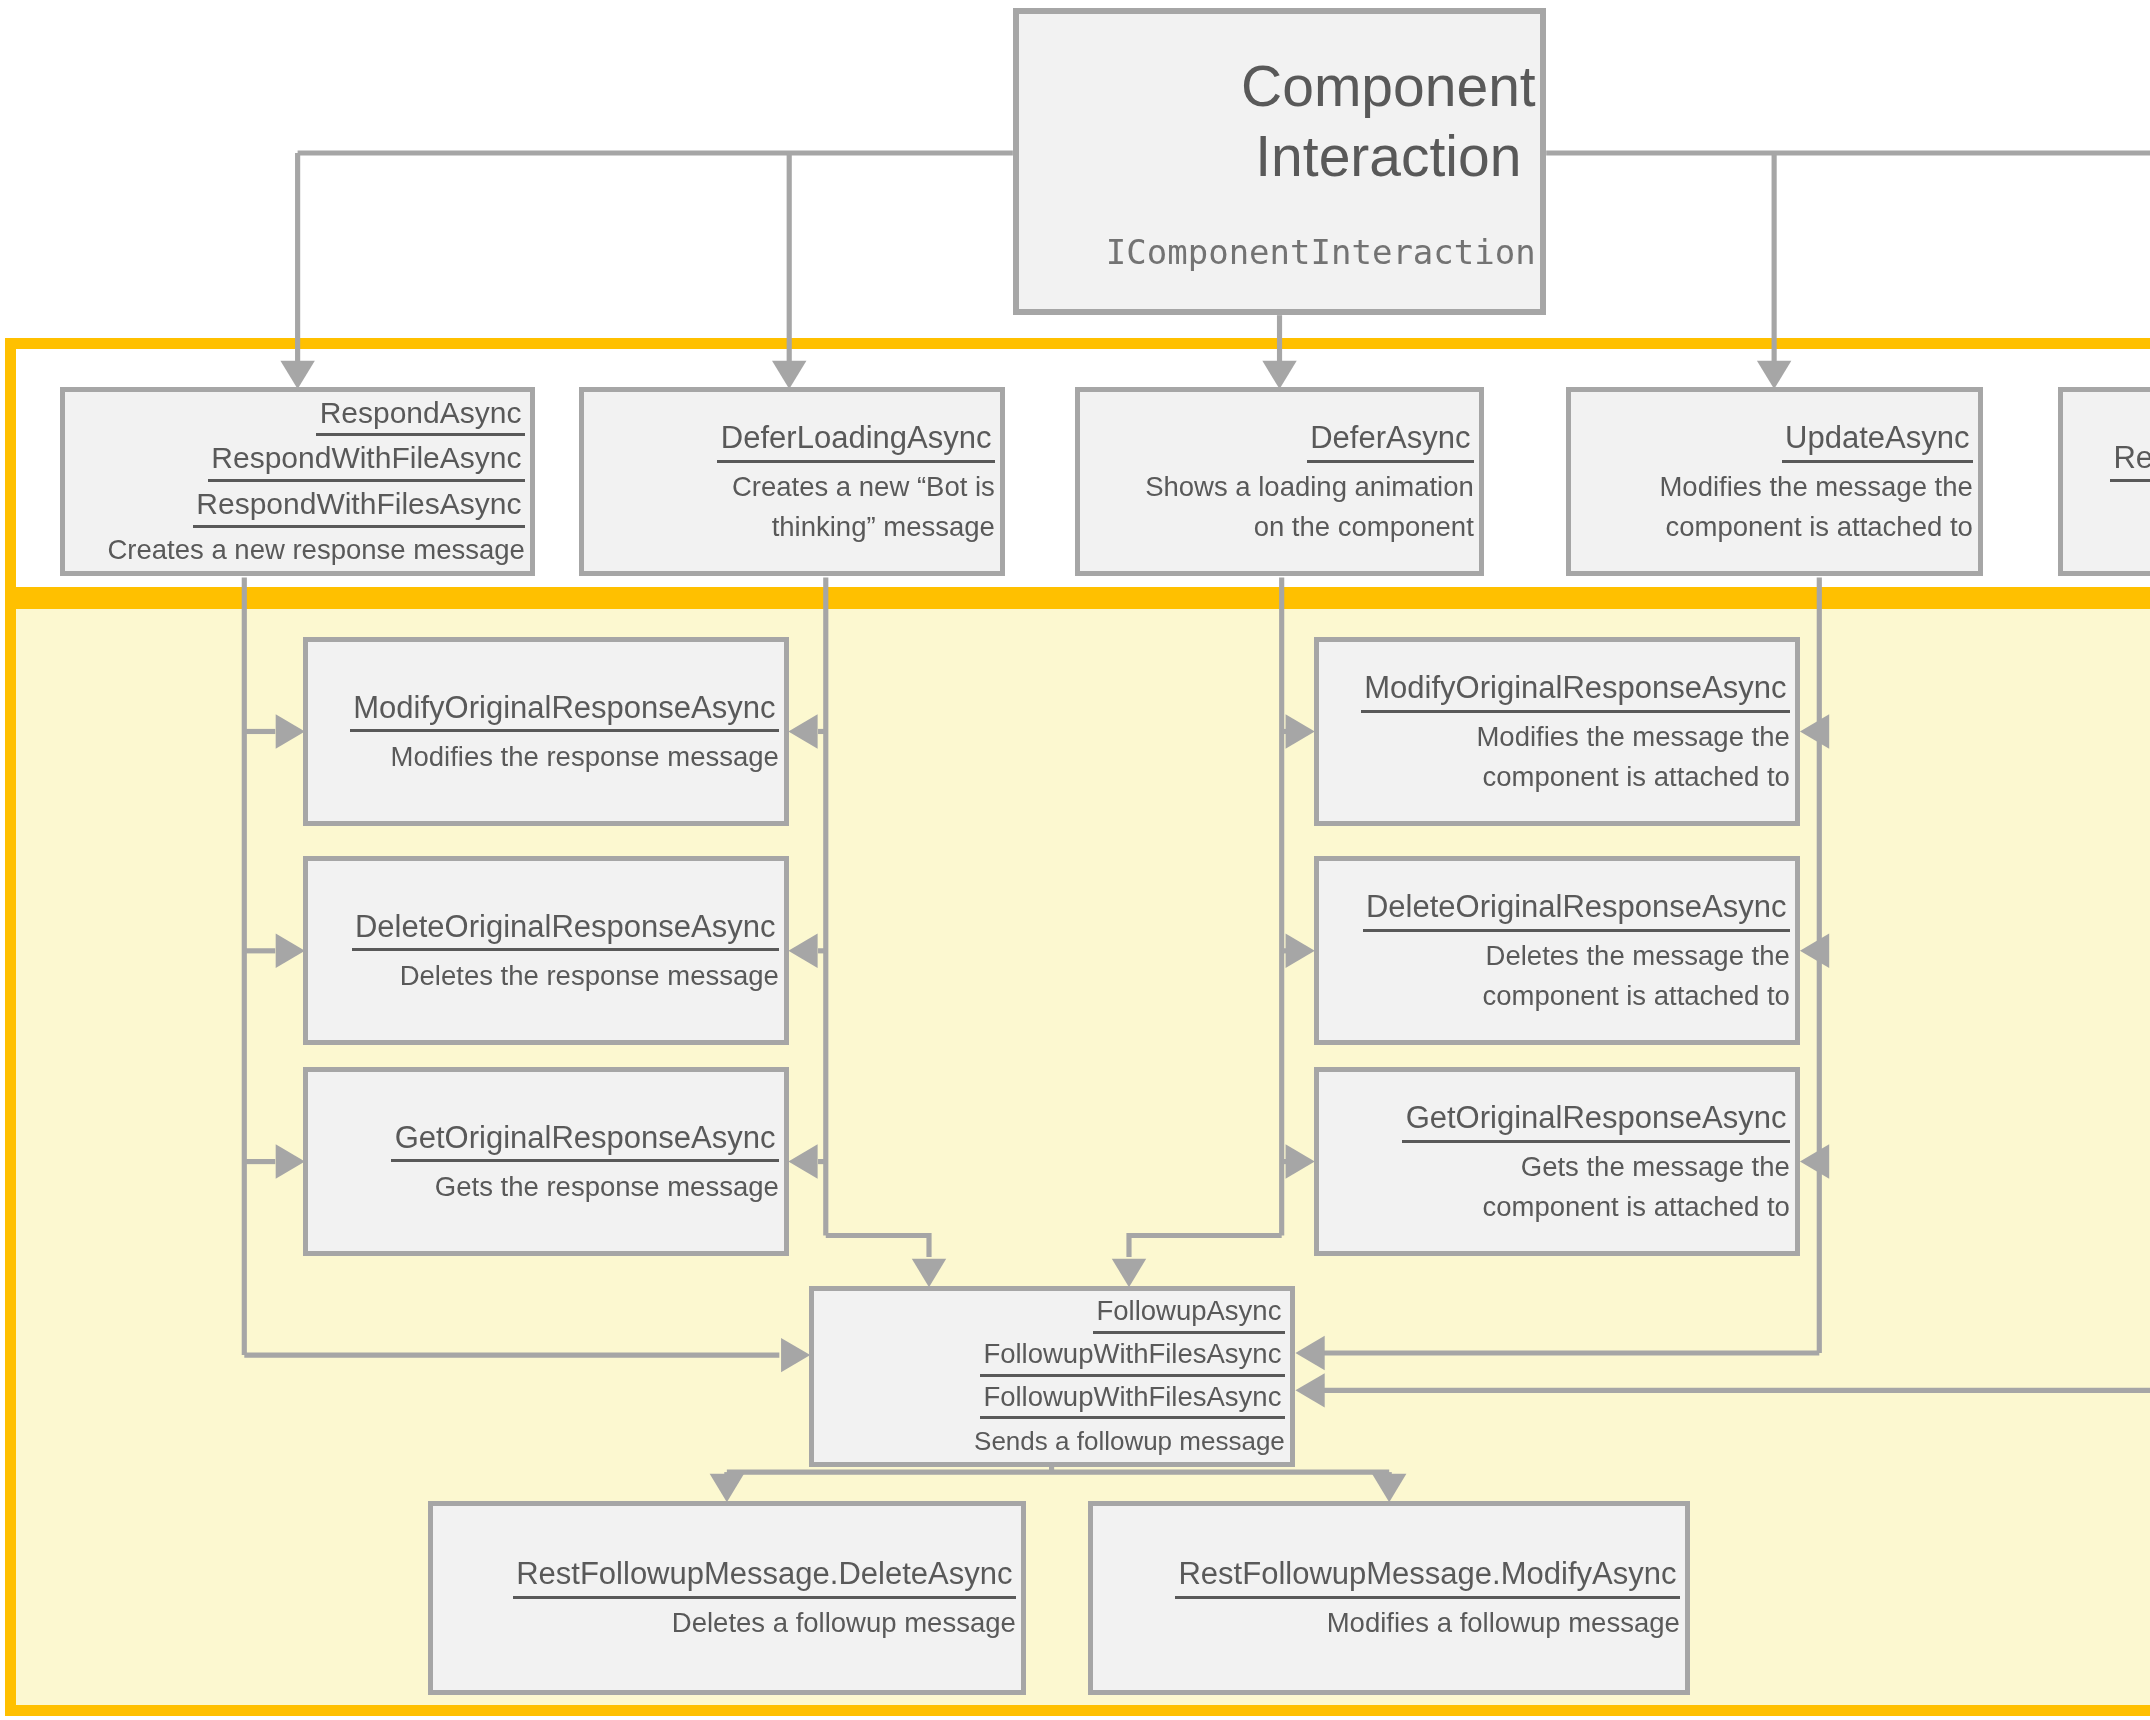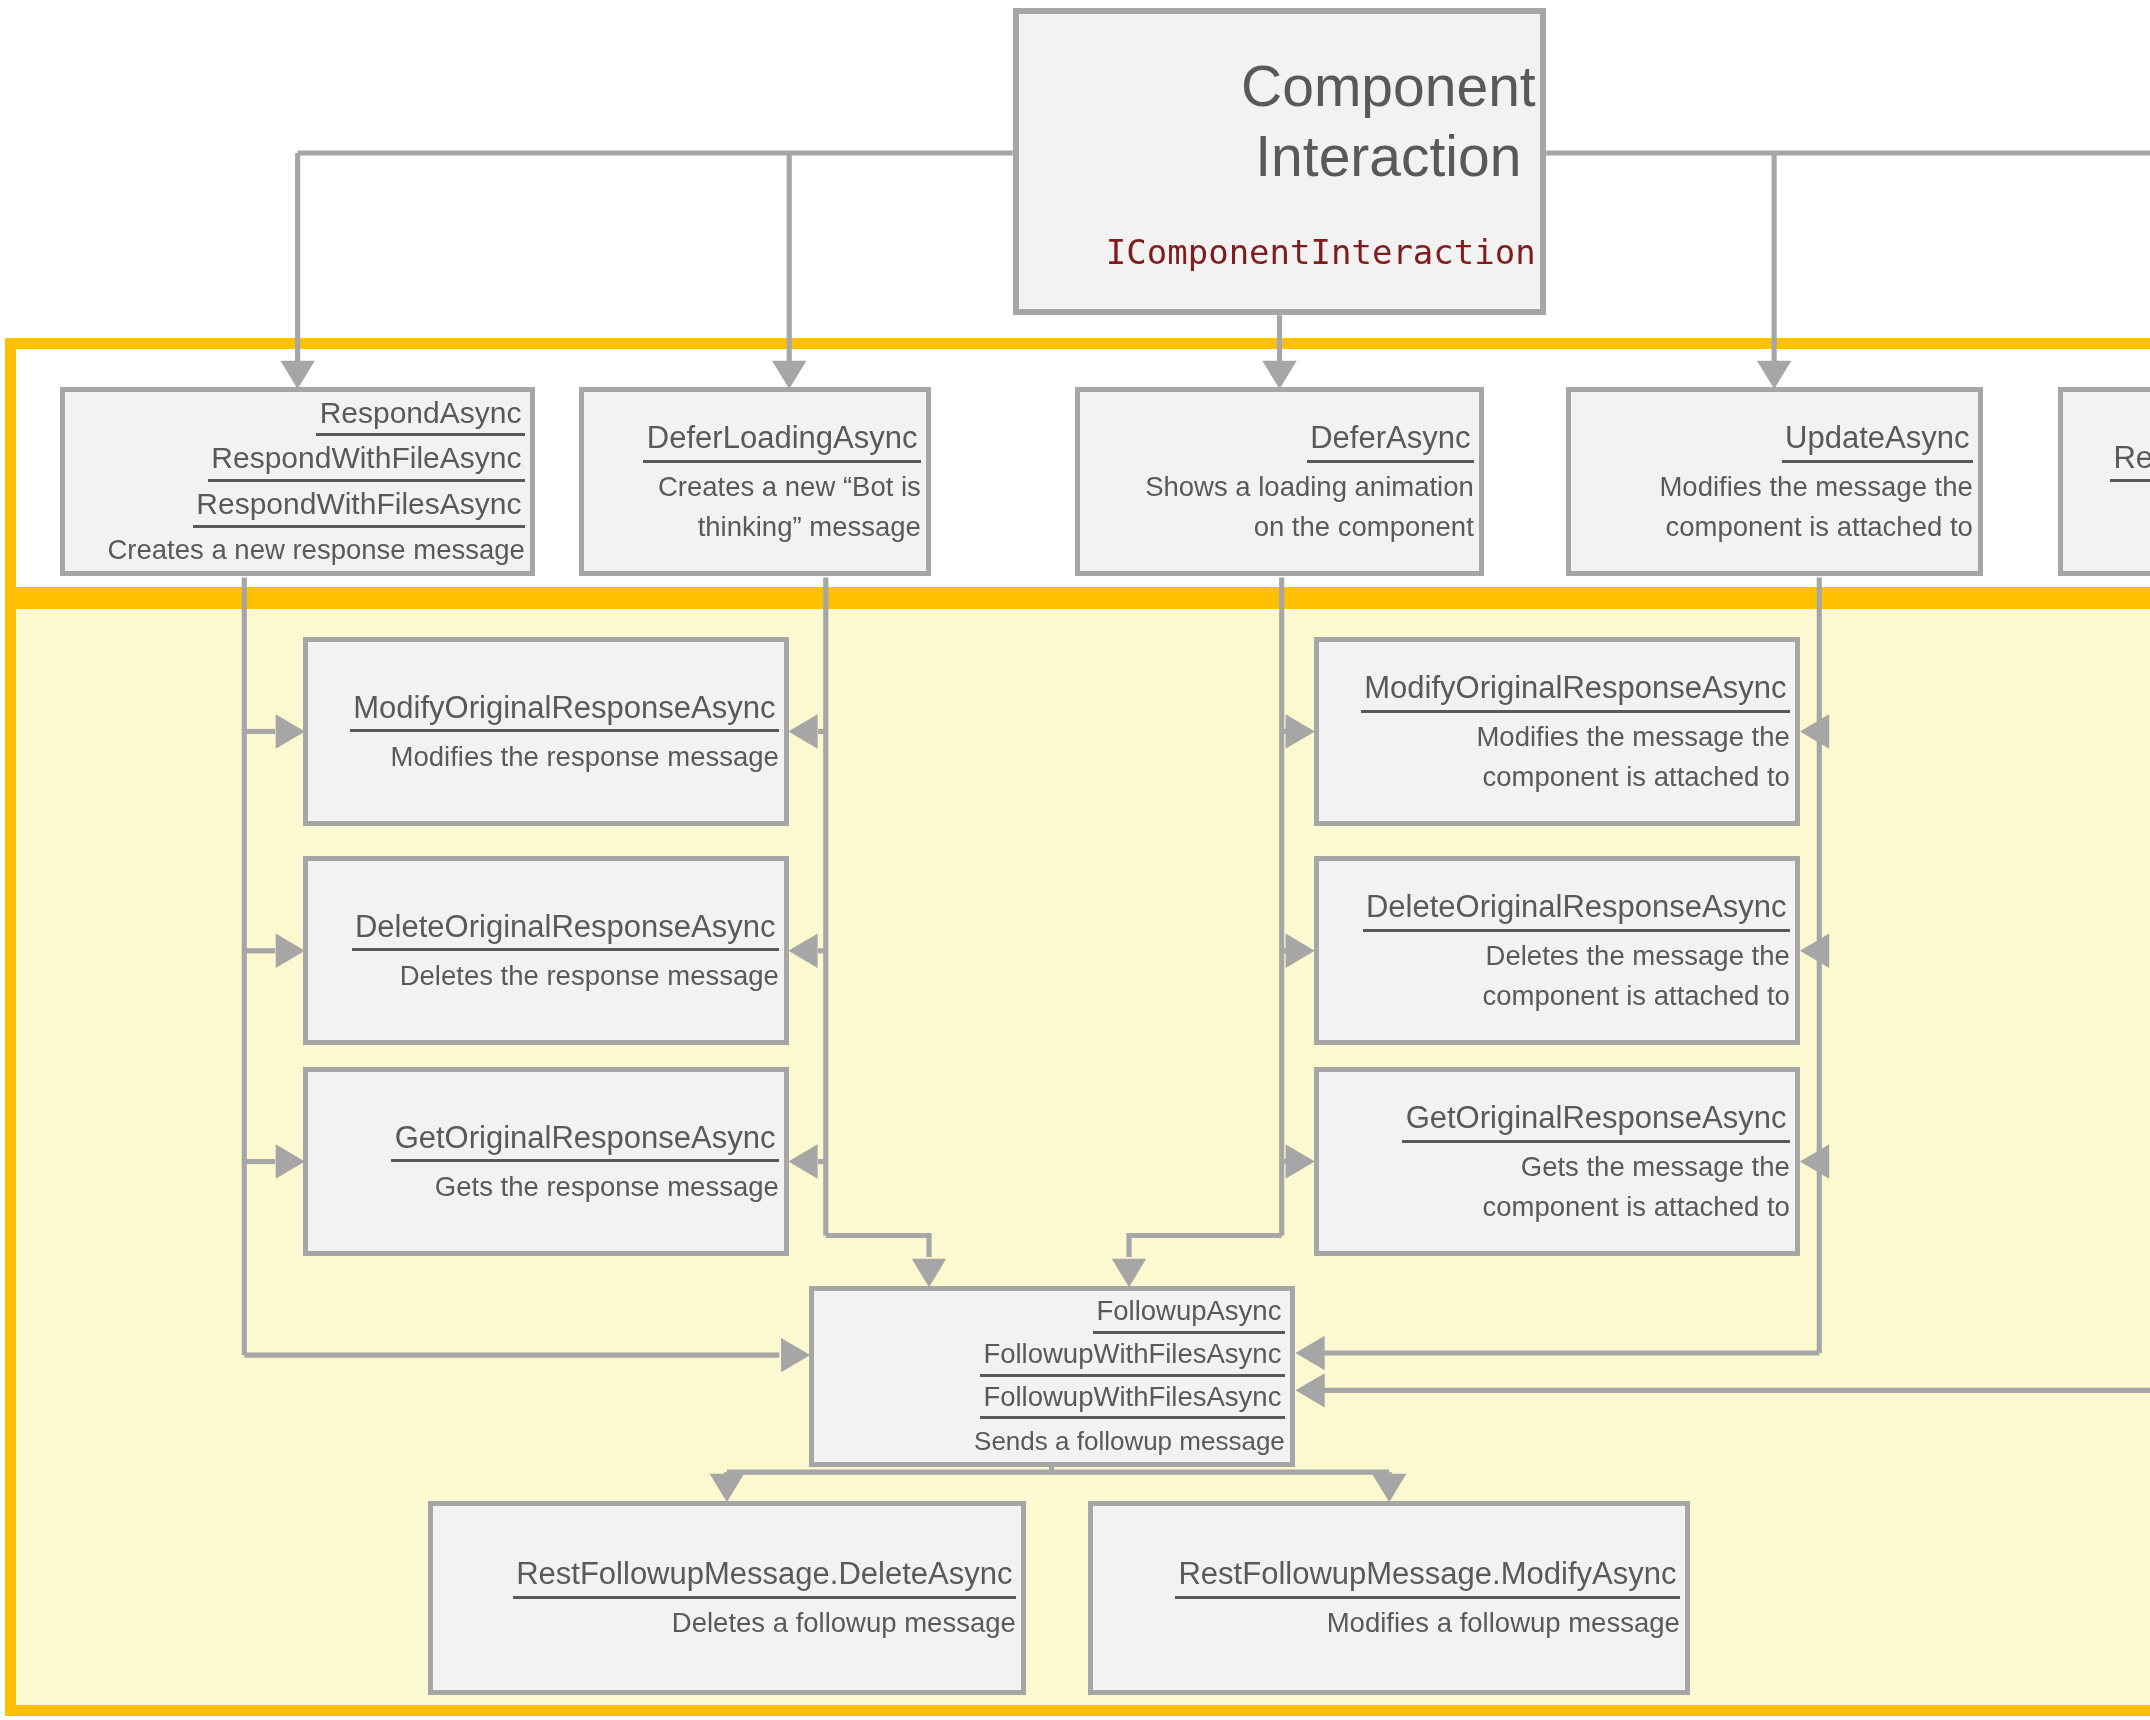--- a/index.html
+++ b/index.html
@@ -31,28 +31,28 @@
     border-bottom:3px solid #595959;padding:0 3.4px 3.9px;margin:4.7px 0;
     white-space:nowrap;
   }
   .desc{font-size:27.5px;line-height:1.32;margin:1.7px 0;white-space:nowrap;}
 
   
   .box.root{left:1013px;top:7.7px;width:533px;height:307px;border-width:6.9px;padding:13px 4.3px;}
   .root-title{font-size:57px;line-height:1.24;}
   .root-iface{
     margin-top:40px;font-size:34px;letter-spacing:0;
-    font-family:"DejaVu Sans Mono", monospace;color:#7f1d1d;white-space:nowrap;
+    font-family:"DejaVu Sans Mono", monospace;color:#737373;white-space:nowrap;
   }
 
   
   .box.r1{top:387px;height:189px;}
   .box.b-respond{left:60px;width:475px;}
   .box.b-respond .method{margin:2.6px 0;font-size:30px;}
-  .box.b-deferload{left:579px;width:352px;}
+  .box.b-deferload{left:579px;width:426px;}
   .box.b-defer{left:1075px;width:409px;}
   .box.b-update{left:1566px;width:417px;padding-left:20px;}
   .box.b-modal{left:2058px;width:424px;}
 
   
   .box.colA{left:303px;width:486px;height:189px;}
   .box.colB{left:1314px;width:486px;height:189px;}
   .box.row-1{top:637px;} .box.row-2{top:856px;} .box.row-3{top:1067px;}
 
   

